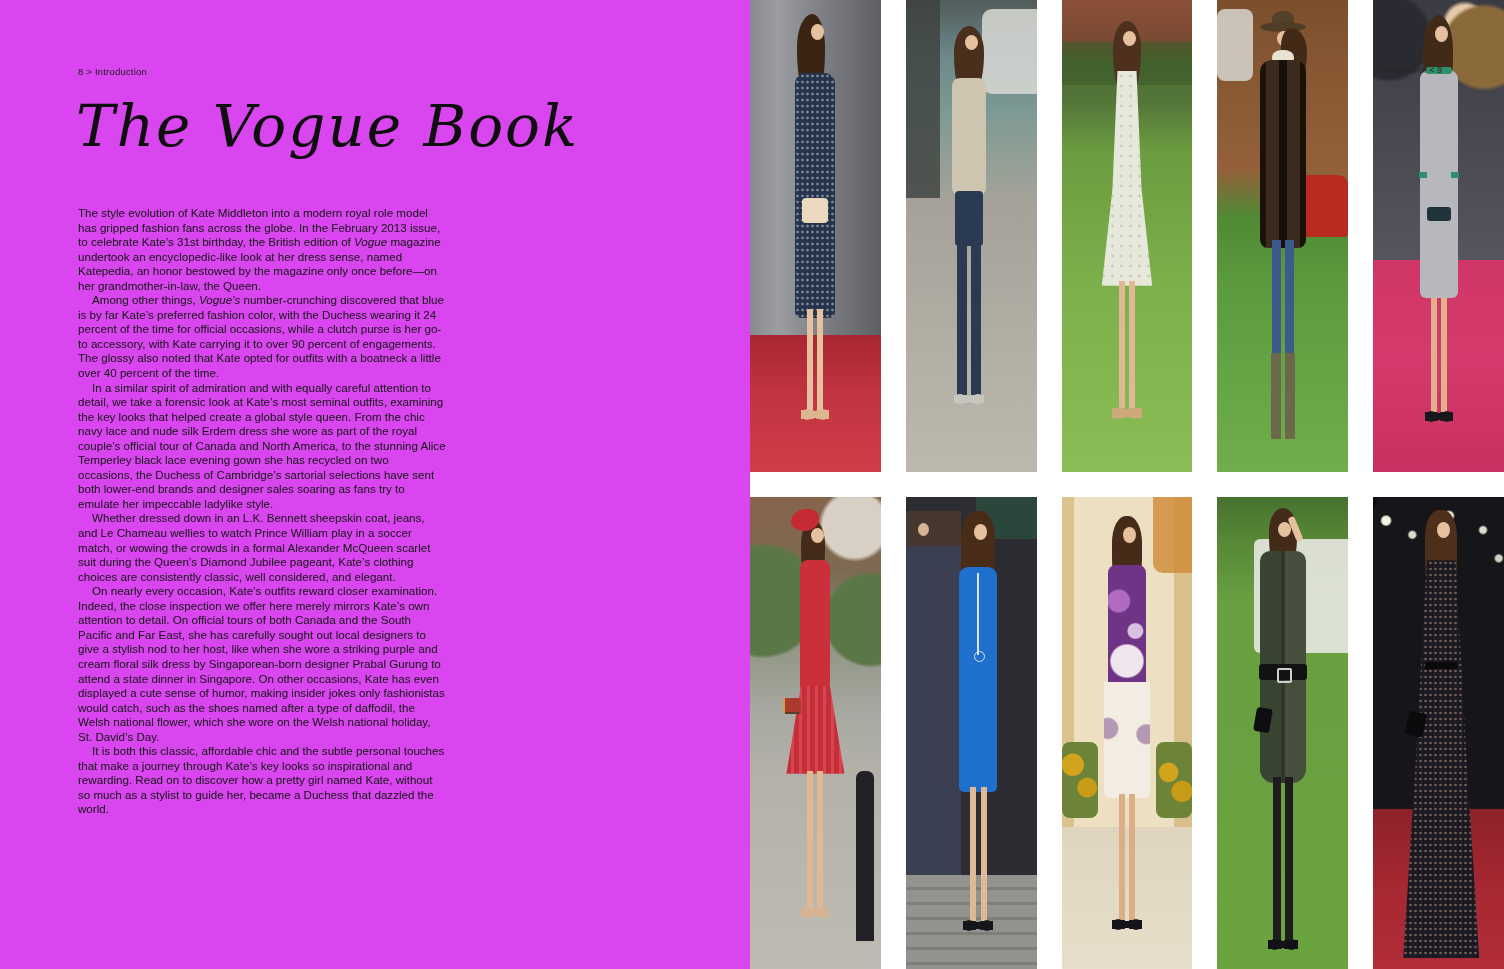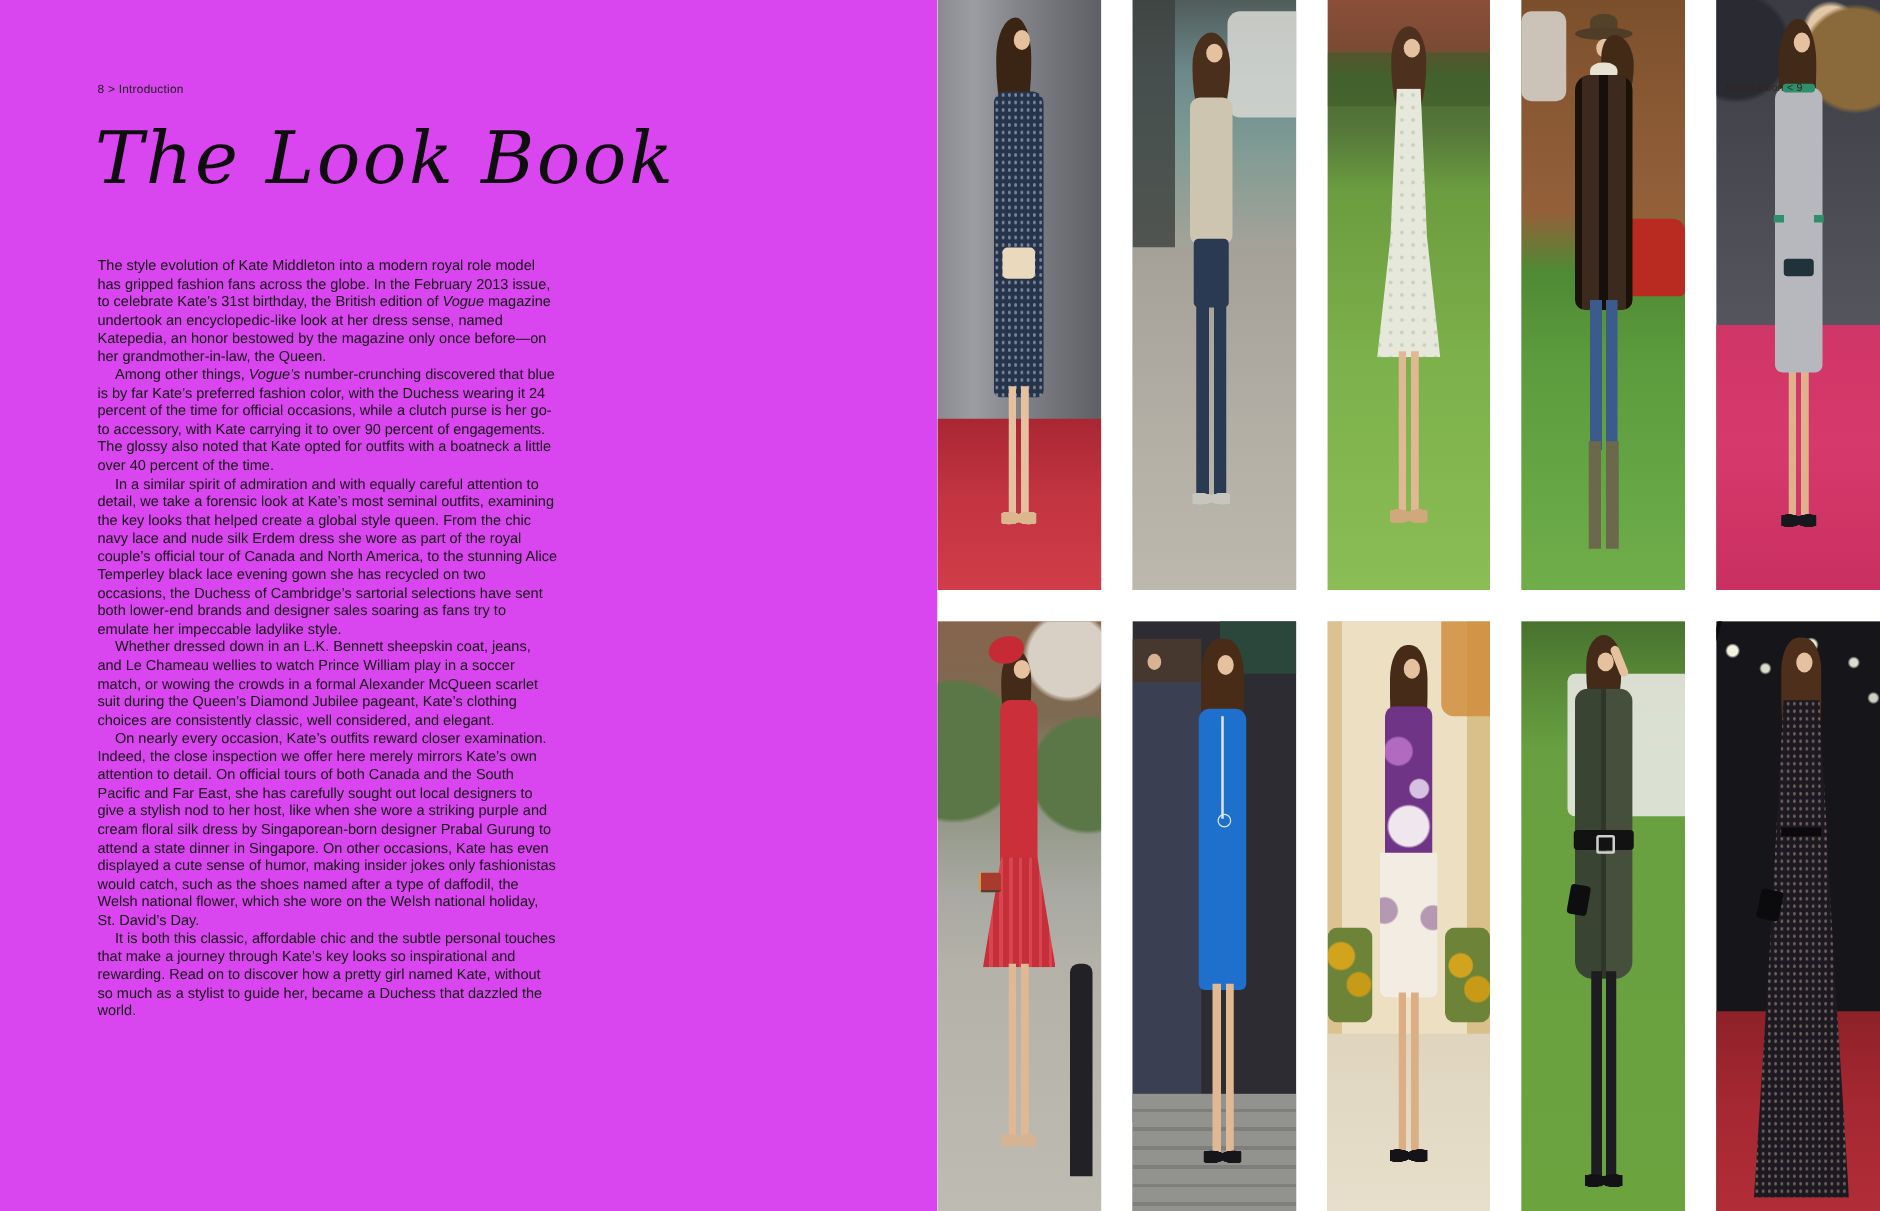--- a/index.html
+++ b/index.html
@@ -10,32 +10,32 @@
   .folio{position:absolute;left:78px;top:66px;font-size:9.5px;color:#1c1c1c;letter-spacing:.2px;}
   .title{position:absolute;left:76px;top:92px;margin:0;font-family:"DejaVu Serif","Liberation Serif",serif;
          font-style:italic;font-weight:400;font-size:58px;color:#0e0e0e;letter-spacing:2px;white-space:nowrap;}
   .body-text{position:absolute;left:78px;top:206px;width:368px;font-size:11.6px;line-height:14.55px;color:#141414;}
   .body-text p{margin:0;}
   .body-text p.indent{text-indent:14px;}
   .body-text i{font-style:italic;}
 
   
   .photo-grid{position:absolute;left:750px;top:0;width:754px;height:969px;display:grid;
-              grid-template-columns:repeat(5,1fr);grid-template-rows:1fr 1fr;gap:25px;background:#ffffff;}
+              grid-template-columns:repeat(5,1fr);grid-template-rows:1fr 1fr;gap:25px;background:#ffffff;border-radius:20px;}
   figure.ph{margin:0;position:relative;overflow:hidden;background:#cfcfcf;}
   .ly{position:absolute;}
   .skin{background:#e6c1a0;}
   .folio-right{position:absolute;left:7px;top:13.8%;font-size:8.5px;color:#2d2620;letter-spacing:.2px;z-index:5;}
 </style>
 </head>
 <body>
 
 <section class="left-page">
   <div class="folio">8 &gt; Introduction</div>
-  <h1 class="title">The Look Book</h1>
+  <h1 class="title">The Vogue Book</h1>
   <div class="body-text">
       <p><span>The style evolution of Kate Middleton into a modern royal role model has gripped fashion fans across the globe. In the February 2013 issue, to celebrate Kate’s 31st birthday, the British edition of </span><i>Vogue</i><span> magazine undertook an encyclopedic-like look at her dress sense, named Katepedia, an honor bestowed by the magazine only once before—on her grandmother-in-law, the Queen.</span></p>
       <p class="indent"><span>Among other things, </span><i>Vogue’s</i><span> number-crunching discovered that blue is by far Kate’s preferred fashion color, with the Duchess wearing it 24 percent of the time for official occasions, while a clutch purse is her go-to accessory, with Kate carrying it to over 90 percent of engagements. The glossy also noted that Kate opted for outfits with a boatneck a little over 40 percent of the time.</span></p>
       <p class="indent"><span>In a similar spirit of admiration and with equally careful attention to detail, we take a forensic look at Kate’s most seminal outfits, examining the key looks that helped create a global style queen. From the chic navy lace and nude silk Erdem dress she wore as part of the royal couple’s official tour of Canada and North America, to the stunning Alice Temperley black lace evening gown she has recycled on two occasions, the Duchess of Cambridge’s sartorial selections have sent both lower-end brands and designer sales soaring as fans try to emulate her impeccable ladylike style.</span></p>
       <p class="indent"><span>Whether dressed down in an L.K. Bennett sheepskin coat, jeans, and Le Chameau wellies to watch Prince William play in a soccer match, or wowing the crowds in a formal Alexander McQueen scarlet suit during the Queen’s Diamond Jubilee pageant, Kate’s clothing choices are consistently classic, well considered, and elegant.</span></p>
       <p class="indent"><span>On nearly every occasion, Kate’s outfits reward closer examination. Indeed, the close inspection we offer here merely mirrors Kate’s own attention to detail. On official tours of both Canada and the South Pacific and Far East, she has carefully sought out local designers to give a stylish nod to her host, like when she wore a striking purple and cream floral silk dress by Singaporean-born designer Prabal Gurung to attend a state dinner in Singapore. On other occasions, Kate has even displayed a cute sense of humor, making insider jokes only fashionistas would catch, such as the shoes named after a type of daffodil, the Welsh national flower, which she wore on the Welsh national holiday, St. David’s Day.</span></p>
       <p class="indent"><span>It is both this classic, affordable chic and the subtle personal touches that make a journey through Kate’s key looks so inspirational and rewarding. Read on to discover how a pretty girl named Kate, without so much as a stylist to guide her, became a Duchess that dazzled the world.</span></p>
     </div>
 </section>
 

